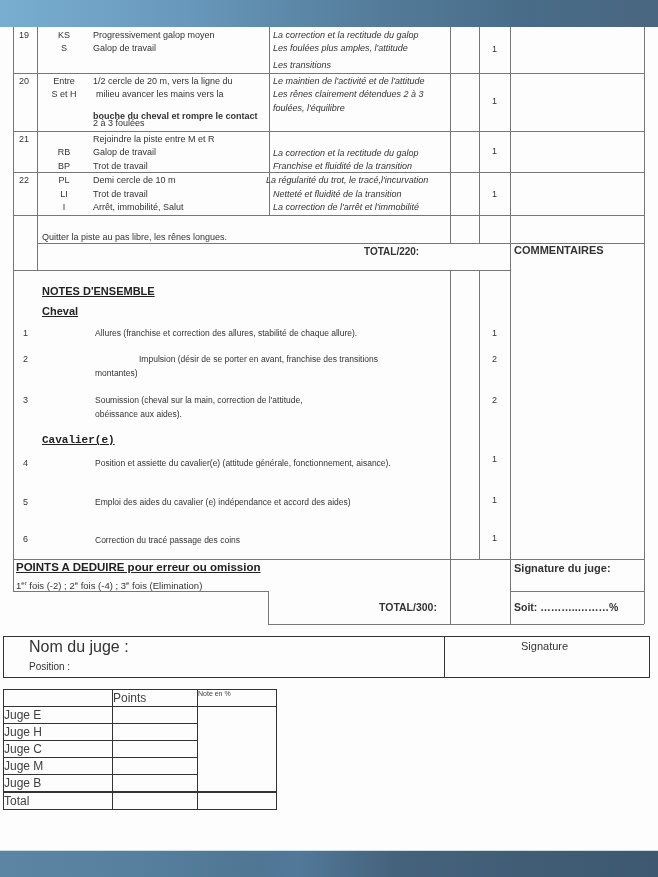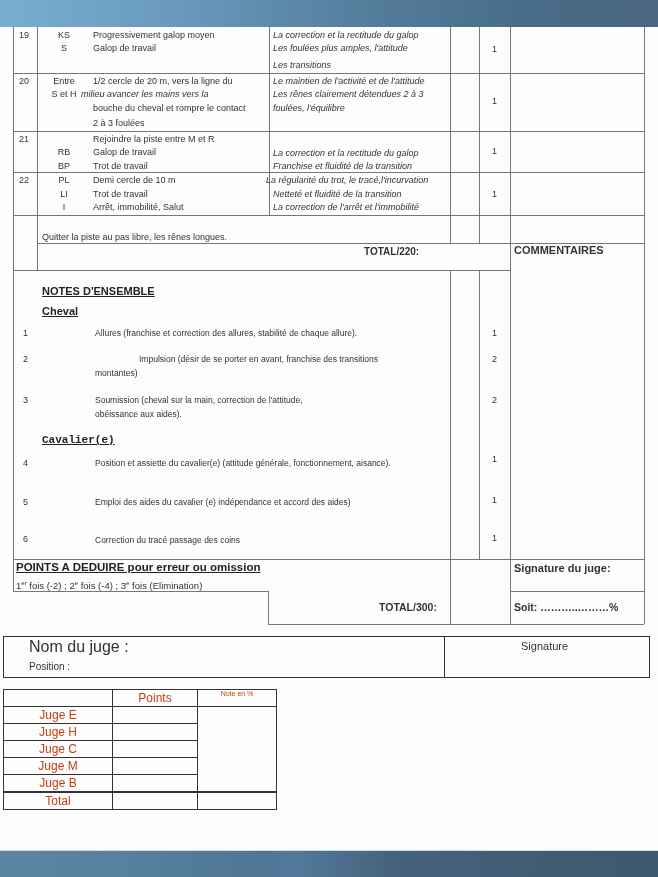--- a/index.html
+++ b/index.html
@@ -21,21 +21,21 @@
   .abs { position:absolute; }
   .hl { position:absolute; height:1px; background:#777; }
   .vl { position:absolute; width:1px; background:#777; }
   .t { position:absolute; font-size:9px; line-height:13px; white-space:nowrap; color:#333; }
   .ital { font-style:italic; }
   .center { text-align:center; }
   .bold { font-weight:bold; }
   .section-title { font-size:11px; font-weight:bold; color:#222;text-decoration:underline; }
   .sub-title { font-size:11px; font-weight:bold; text-decoration:underline; color:#222; }
   .judge-table { position:absolute; left:3px; top:689px; border-collapse:collapse; }
-  .judge-table td { border:1px solid #333; height:16px; padding:0; font-size:12px; text-align:center; color:#c2410c; }
+  .judge-table td { border:1px solid #333; height:16px; padding:0; font-size:12px; color:#404040; }
 </style>
 </head>
 <body>
 
 <div class="band-top"></div>
 
 <div>
 
   <div class="vl" style="left:13px; top:27px; height:564px;"></div>
 
@@ -74,22 +74,22 @@
   <div class="t ital" style="left:273px; top:42px;">Les foulées plus amples, l'attitude</div>
   <div class="t ital" style="left:273px; top:59px;">Les transitions</div>
   <div class="t center" style="left:479px; top:43px; width:31px;">1</div>
 </div>
 
 <div>
   <div class="t" style="left:19px; top:75px;">20</div>
   <div class="t center" style="left:44px; top:75px; width:40px;">Entre</div>
   <div class="t center" style="left:44px; top:88px; width:40px;">S et H</div>
   <div class="t" style="left:93px; top:75px;">1/2 cercle de 20 m, vers la ligne du</div>
-  <div class="t" style="left:81px; top:88px;font-style:italic;">milieu avancer les mains vers la</div>
-  <div class="t" style="left:93px; top:102px;">bouche du cheval et rompre le contact</div>
+  <div class="t" style="left:96px; top:88px;">milieu avancer les mains vers la</div>
+  <div class="t" style="left:93px; top:110px;font-weight:bold;">bouche du cheval et rompre le contact</div>
   <div class="t" style="left:93px; top:117px;">2 à 3 foulées</div>
   <div class="t ital" style="left:273px; top:75px;">Le maintien de l'activité et de l'attitude</div>
   <div class="t ital" style="left:273px; top:88px;">Les rênes clairement détendues 2 à 3</div>
   <div class="t ital" style="left:273px; top:102px;">foulées, l'équilibre</div>
   <div class="t center" style="left:479px; top:95px; width:31px;">1</div>
 </div>
 
 <div>
   <div class="t" style="left:19px; top:133px;">21</div>
   <div class="t center" style="left:44px; top:146px; width:40px;">RB</div>

